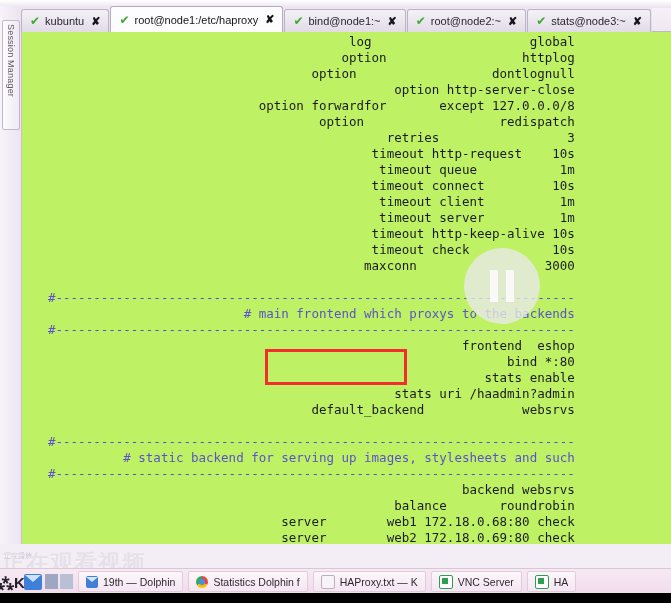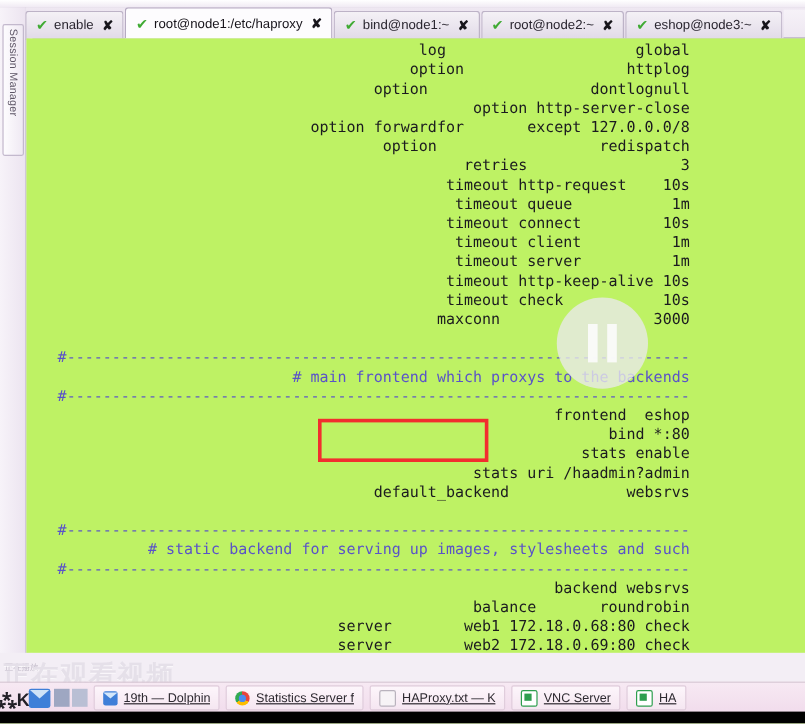--- a/index.html
+++ b/index.html
@@ -140,21 +140,21 @@
     background:linear-gradient(#fdf6fb,#f5e6f1);
     border:1px solid #e0cddc;border-radius:2px;
     font-size:10.5px;color:#2d2930;
     overflow:hidden;white-space:nowrap;
     cursor:default;
   }
   .taskitem.active{
     background:linear-gradient(#ffffff,#f6e8f3);
     border-top:2px solid #2f7fd6;
   }
-  .taskitem .lbl{overflow:hidden;text-overflow:clip;text-decoration:underline;}
+  .taskitem .lbl{overflow:hidden;text-overflow:clip;}
   .ti-ico{width:12px;height:12px;flex:0 0 12px;border-radius:2px;}
   .ico-dolphin{background:#3f7fd8;position:relative;}
   .ico-dolphin:after{content:"";position:absolute;left:0;top:1px;
      border-left:6px solid transparent;border-right:6px solid transparent;
      border-top:5px solid #d3e6fa;}
   .ico-chrome{border-radius:50%;background:
      conic-gradient(#e8453c 0 33%,#fdbd00 0 66%,#31aa52 0 100%);
      position:relative;}
   .ico-chrome:after{content:"";position:absolute;left:3px;top:3px;width:6px;height:6px;
      border-radius:50%;background:#4a8bf0;}
@@ -186,41 +186,41 @@
 <div id="leftrail">
   <div id="sessionTab">
     <span>Session Manager</span>
   </div>
 </div>
 
 <div id="tabbar">
   <div id="tabs-host" style="display:flex;align-items:flex-end;">
       <div class="tab">
         <span class="chk">✔</span>
-        <span>enable</span>
+        <span>kubuntu</span>
         <span class="cls">✘</span>
       </div>
       <div class="tab active">
         <span class="chk">✔</span>
         <span>root@node1:/etc/haproxy</span>
         <span class="cls">✘</span>
       </div>
       <div class="tab">
         <span class="chk">✔</span>
         <span>bind@node1:~</span>
         <span class="cls">✘</span>
       </div>
       <div class="tab">
         <span class="chk">✔</span>
         <span>root@node2:~</span>
         <span class="cls">✘</span>
       </div>
       <div class="tab">
         <span class="chk">✔</span>
-        <span>eshop@node3:~</span>
+        <span>stats@node3:~</span>
         <span class="cls">✘</span>
       </div>
     </div>
   <div id="tabfill"></div>
 </div>
 
 <div id="termLeftEdge"></div>
 
 <div id="terminal">
   <div id="termInner"><div style="min-height: 16px;">    log                     global</div><div style="min-height: 16px;">    option                  httplog</div><div style="min-height: 16px;">    option                  dontlognull</div><div style="min-height: 16px;">    option http-server-close</div><div style="min-height: 16px;">    option forwardfor       except 127.0.0.0/8</div><div style="min-height: 16px;">    option                  redispatch</div><div style="min-height: 16px;">    retries                 3</div><div style="min-height: 16px;">    timeout http-request    10s</div><div style="min-height: 16px;">    timeout queue           1m</div><div style="min-height: 16px;">    timeout connect         10s</div><div style="min-height: 16px;">    timeout client          1m</div><div style="min-height: 16px;">    timeout server          1m</div><div style="min-height: 16px;">    timeout http-keep-alive 10s</div><div style="min-height: 16px;">    timeout check           10s</div><div style="min-height: 16px;">    maxconn                 3000</div><div style="min-height: 16px;"></div><div class="cmt" style="min-height: 16px;">#---------------------------------------------------------------------</div><div class="cmt" style="min-height: 16px;"># main frontend which proxys to the backends</div><div class="cmt" style="min-height: 16px;">#---------------------------------------------------------------------</div><div style="min-height: 16px;">frontend  eshop</div><div style="min-height: 16px;">    bind *:80</div><div style="min-height: 16px;">    stats enable</div><div style="min-height: 16px;">    stats uri /haadmin?admin</div><div style="min-height: 16px;">    default_backend             websrvs</div><div style="min-height: 16px;"></div><div class="cmt" style="min-height: 16px;">#---------------------------------------------------------------------</div><div class="cmt" style="min-height: 16px;"># static backend for serving up images, stylesheets and such</div><div class="cmt" style="min-height: 16px;">#---------------------------------------------------------------------</div><div style="min-height: 16px;">backend websrvs</div><div style="min-height: 16px;">    balance       roundrobin</div><div style="min-height: 16px;">    server        web1 172.18.0.68:80 check</div><div style="min-height: 16px;">    server        web2 172.18.0.69:80 check</div></div>
@@ -243,21 +243,21 @@
     <b class="on"></b>
     <b></b>
   </div>
   <div id="taskitems-host" style="display:flex;align-items:center;">
       <div class="taskitem">
         <span class="ti-ico ico-dolphin"></span>
         <span class="lbl">19th — Dolphin</span>
       </div>
       <div class="taskitem">
         <span class="ti-ico ico-chrome"></span>
-        <span class="lbl">Statistics Server f</span>
+        <span class="lbl">Statistics Dolphin f</span>
       </div>
       <div class="taskitem">
         <span class="ti-ico ico-txt"></span>
         <span class="lbl">HAProxy.txt — K</span>
       </div>
       <div class="taskitem">
         <span class="ti-ico ico-vnc"></span>
         <span class="lbl">VNC Server</span>
       </div>
       <div class="taskitem">

